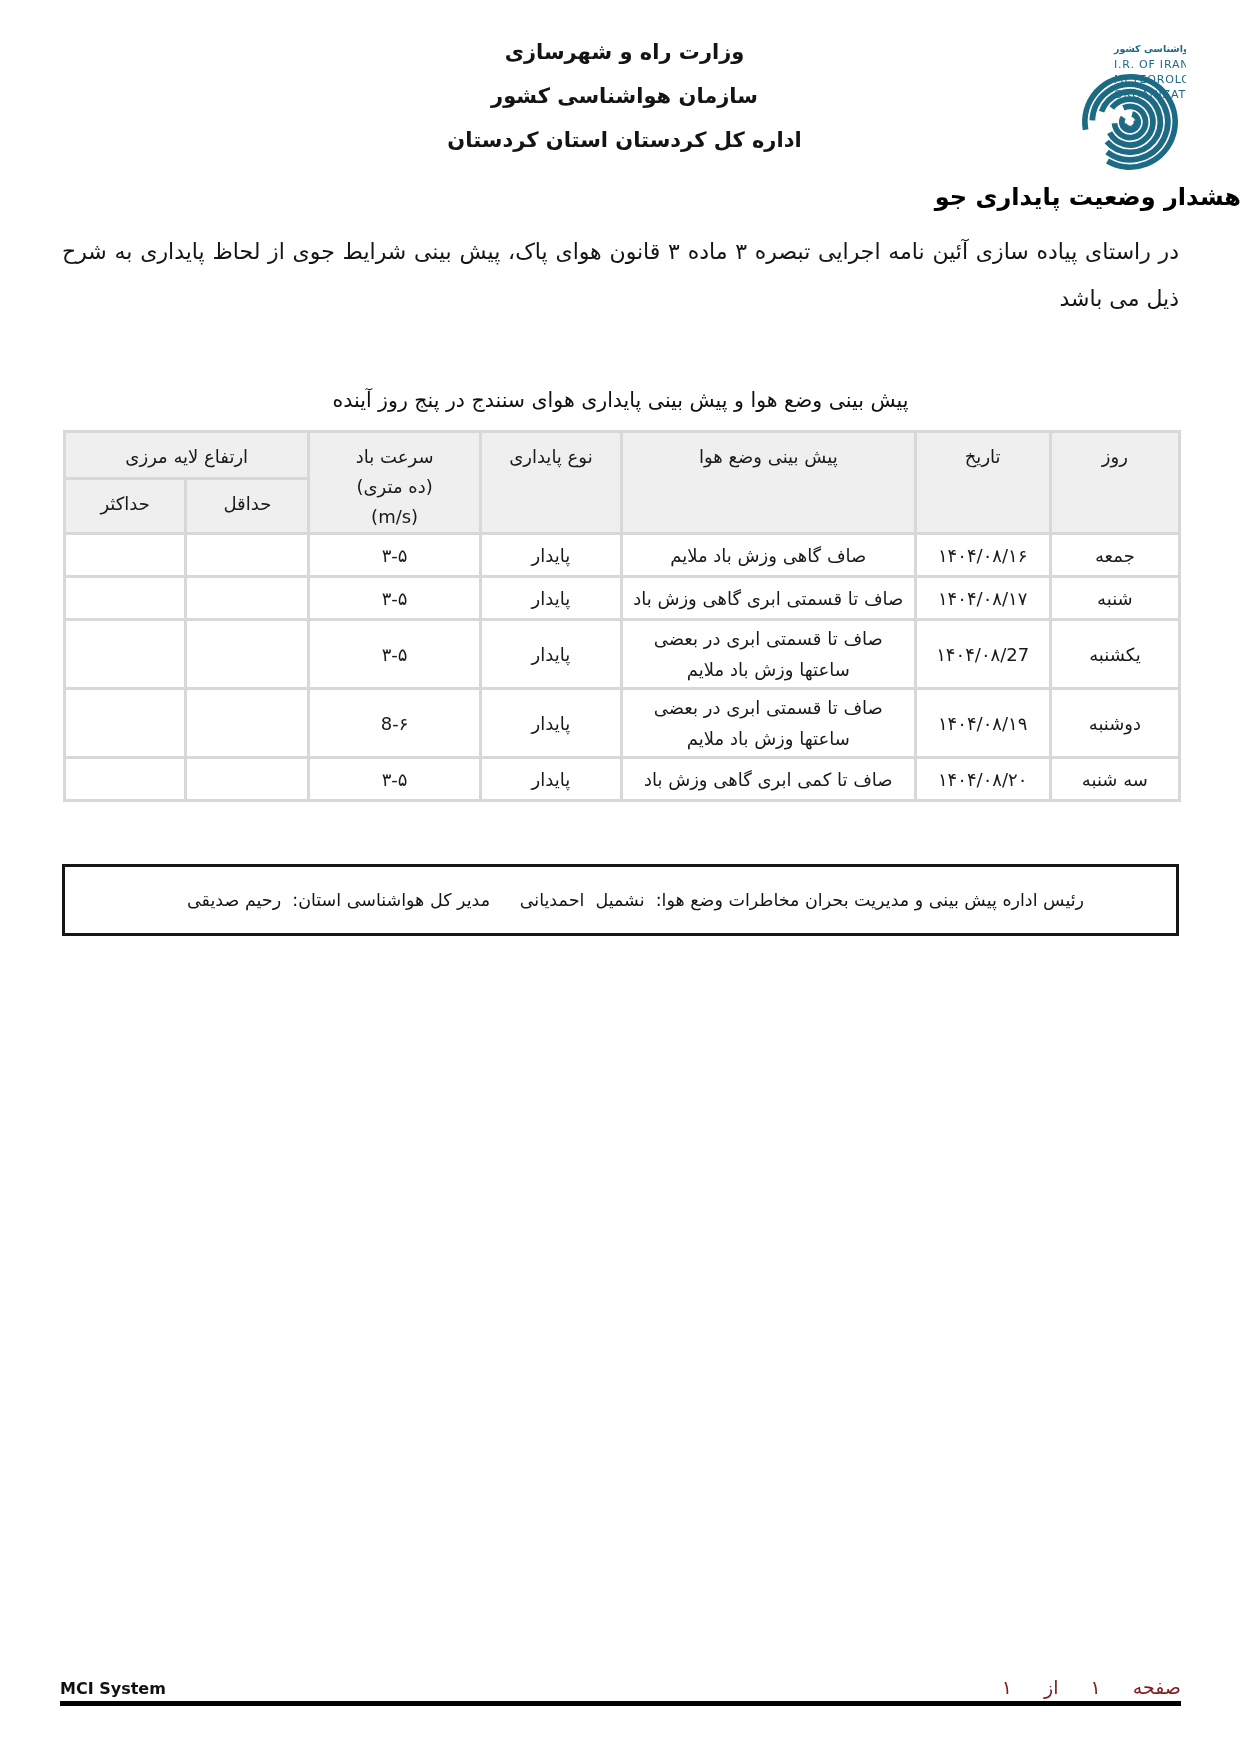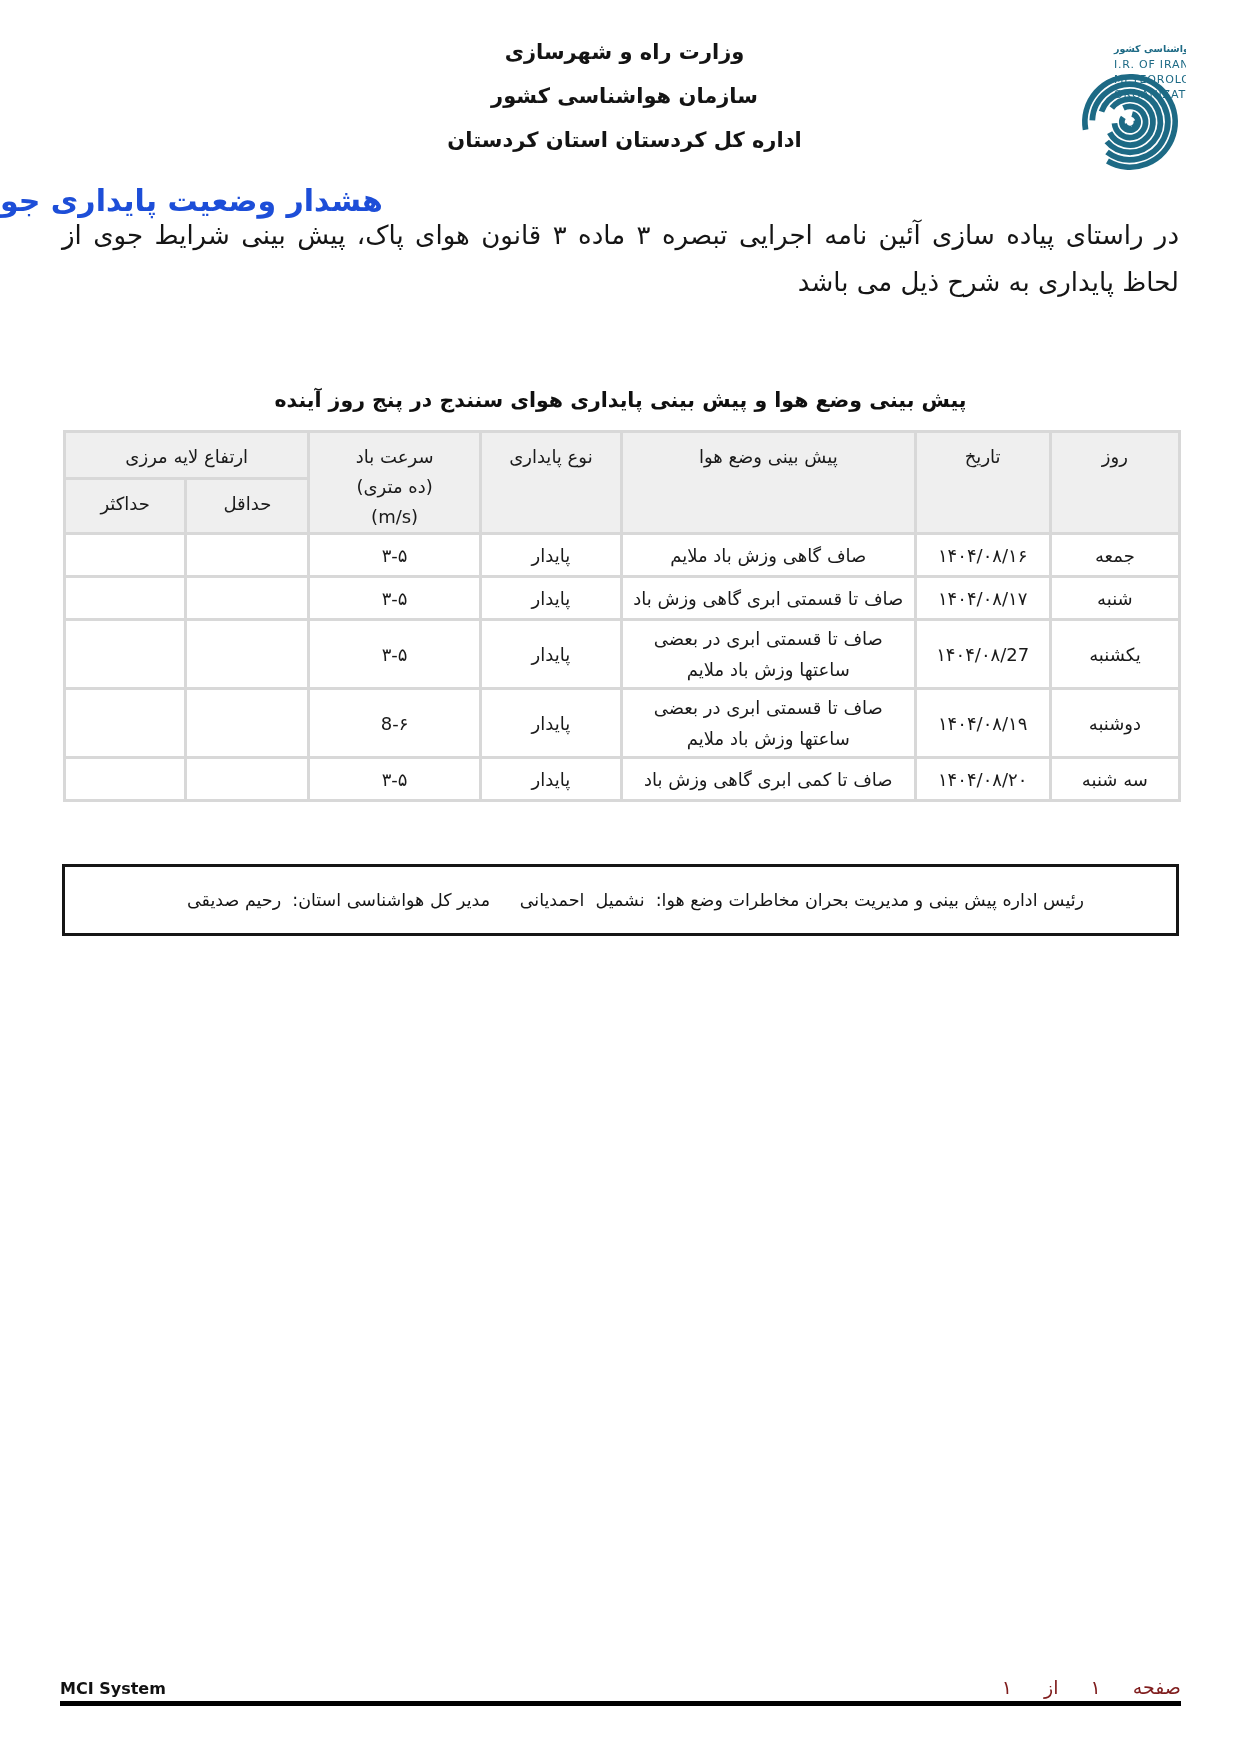--- a/index.html
+++ b/index.html
@@ -21,34 +21,34 @@
     color: #141414;
   }
   .logo-block {
     position: absolute; top: 30px; right: 55px;
     width: 190px; height: 160px;
   }
 
   
   .doc-title {
     position: absolute; top: 183px; left: 0; right: 0;
-    text-align: left; font-weight: bold; font-size: 30px;
-    color: #1d4ed8;
+    text-align: right; font-weight: bold; font-size: 24px;
+    color: #000000;
   }
   .intro {
-    position: absolute; top: 212px; right: 62px; left: 62px;
-    font-size: 26px; line-height: 47px;
+    position: absolute; top: 228px; right: 62px; left: 62px;
+    font-size: 22px; line-height: 47px;
     text-align: justify; direction: rtl;
     color: #151515;
   }
 
   
   .tbl-caption {
     position: absolute; top: 388px; left: 0; right: 0;
-    text-align: center; font-weight: bold; font-size: 20.5px;
+    text-align: center; font-weight: normal; font-size: 20.5px;
     color: #101010;
   }
   table.forecast {
     position: absolute; top: 430px; right: 60px;
     border-spacing: 3px;
     background: #d8d8d8;
     table-layout: fixed;
     width: 1118px;
     direction: rtl;
     font-size: 18px;

